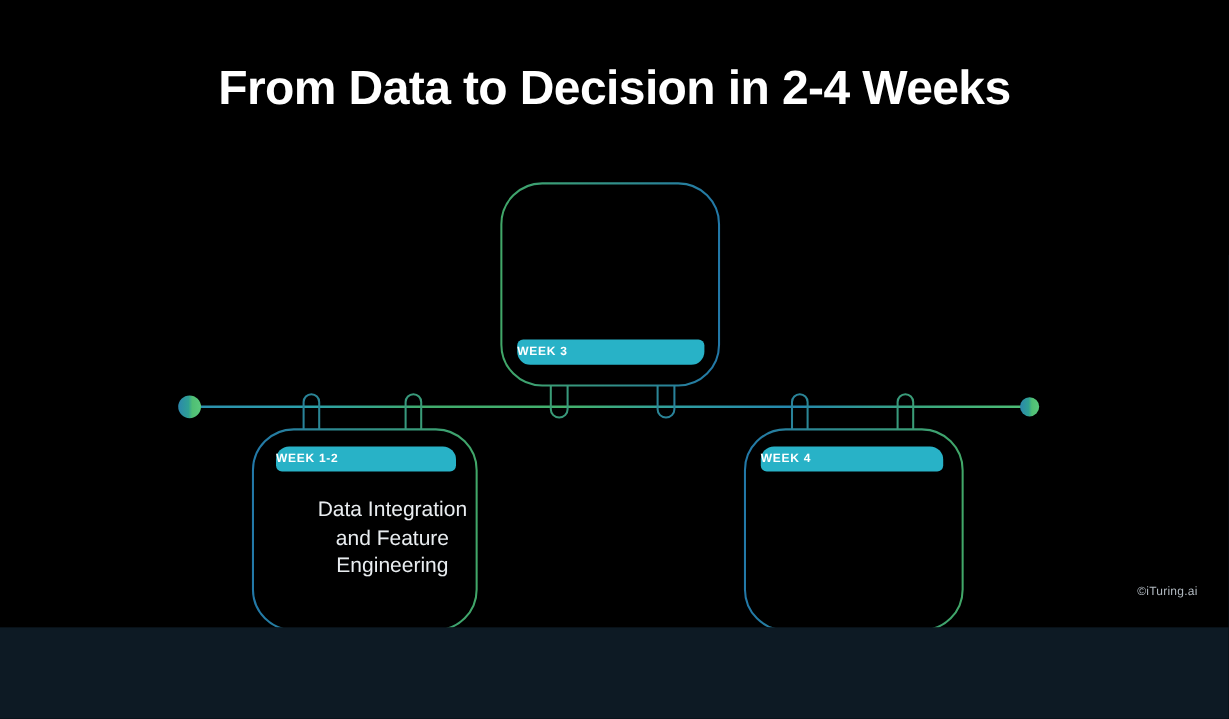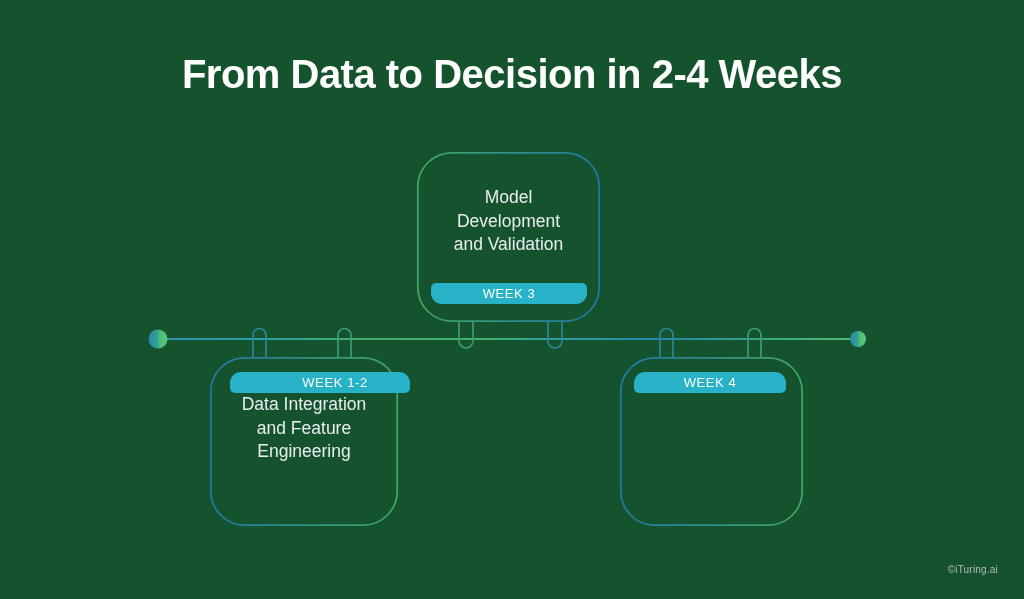--- a/index.html
+++ b/index.html
@@ -3,22 +3,22 @@
 <meta charset="utf-8">
 <style>
   html, body {
     margin: 0;
     padding: 0;
     background: #0d1a24;
   }
   .stage {
     position: relative;
     width: 1024px;
-    height: 599px;
-    background: #14532d;
+    height: 523px;
+    background: #000000;
     overflow: hidden;
     font-family: "Liberation Sans", sans-serif;
   }
   .page-title {
     position: absolute;
     top: 52px;
     left: 0;
     width: 100%;
     text-align: center;
     color: #ffffff;
@@ -28,24 +28,23 @@
   }
   .diagram-svg {
     position: absolute;
     top: 0;
     left: 0;
   }
   .week-badge {
     position: absolute;
     background: #28b2c7;
     color: #ffffff;
-    font-size: 13px;
-    font-weight: normal;
+    font-size: 10px;
+    font-weight: bold;
     letter-spacing: 0.6px;
-    text-align: center;
     line-height: 21px;
     height: 21px;
   }
   .badge-top {            
     border-radius: 11px 11px 5px 5px;
   }
   .badge-bottom {         
     border-radius: 5px 5px 11px 11px;
   }
   .step-title {
@@ -114,27 +113,24 @@
 
     <rect x="210.8" y="357.8" width="186.4" height="167.4" rx="34" fill="none" stroke="url(#gLeft)" stroke-width="1.7"></rect>
     <path d="M253 358 V335 A 6.5 6.5 0 0 1 266 335 V358" fill="none" stroke="url(#gLeft)" stroke-width="1.7"></path>
     <path d="M338 358 V335 A 6.5 6.5 0 0 1 351 335 V358" fill="none" stroke="url(#gLeft)" stroke-width="1.7"></path>
 
     <rect x="620.8" y="357.8" width="181.4" height="167.4" rx="34" fill="none" stroke="url(#gRight)" stroke-width="1.7"></rect>
     <path d="M660 358 V335 A 6.5 6.5 0 0 1 673 335 V358" fill="none" stroke="url(#gRight)" stroke-width="1.7"></path>
     <path d="M748 358 V335 A 6.5 6.5 0 0 1 761 335 V358" fill="none" stroke="url(#gRight)" stroke-width="1.7"></path>
   </svg>
 
-  <div class="step-title" style="left:417px; width:183px; top:186px;">Model
-Development
-and Validation</div>
   <div class="week-badge badge-bottom" style="left:431px; top:283px; width:156px;">WEEK 3</div>
 
-  <div class="week-badge badge-top" style="left:230px; top:372px; width:150px;padding-left:30px;">WEEK 1-2</div>
-  <div class="step-title" style="left:210px; width:188px; top:393px;">Data Integration
+  <div class="week-badge badge-top" style="left:230px; top:372px; width:150px;">WEEK 1-2</div>
+  <div class="step-title" style="left:210px; width:188px; top:413px;padding-left:23px;">Data Integration
 and Feature
 Engineering</div>
 
   <div class="week-badge badge-top" style="left:634px; top:372px; width:152px;">WEEK 4</div>
 
   <div class="copyright">©iTuring.ai</div>
 
 </div>
 
 </body></html>

